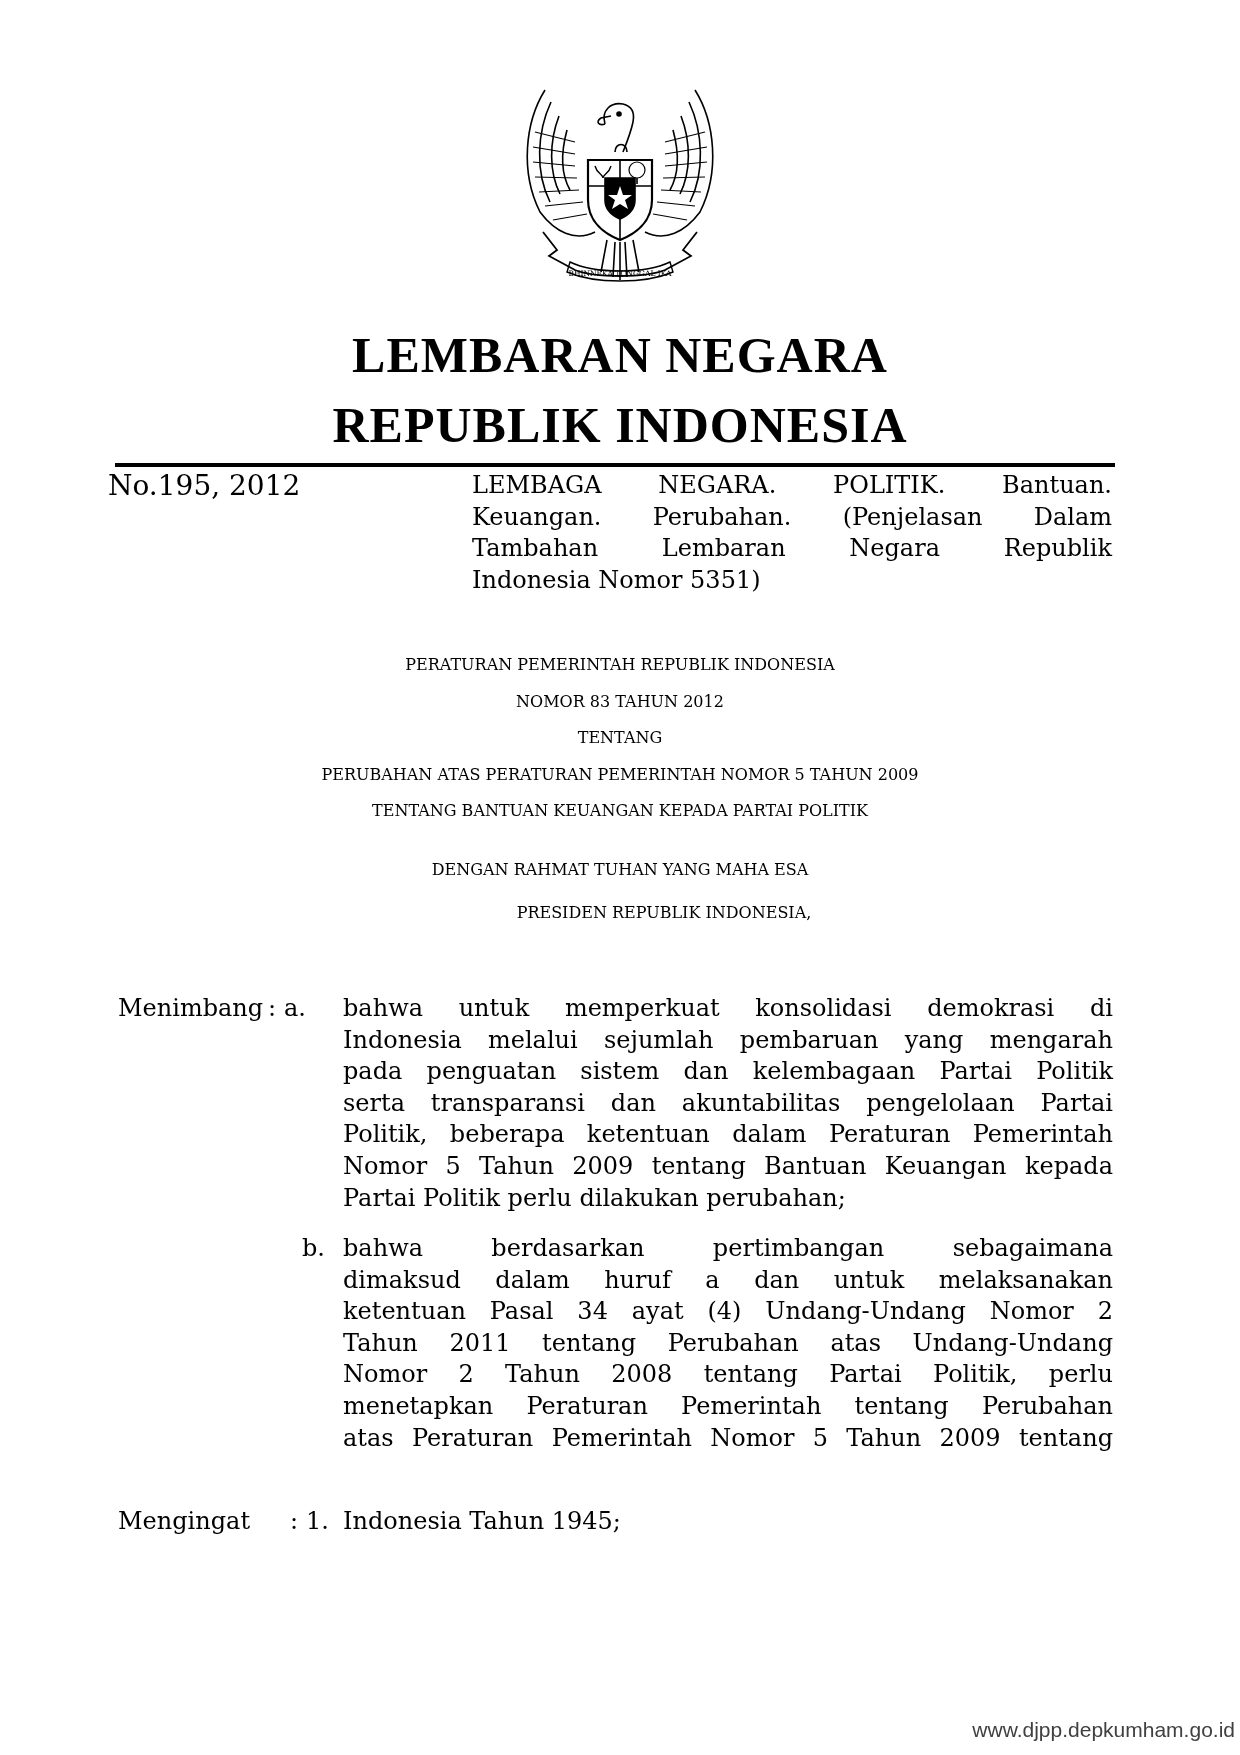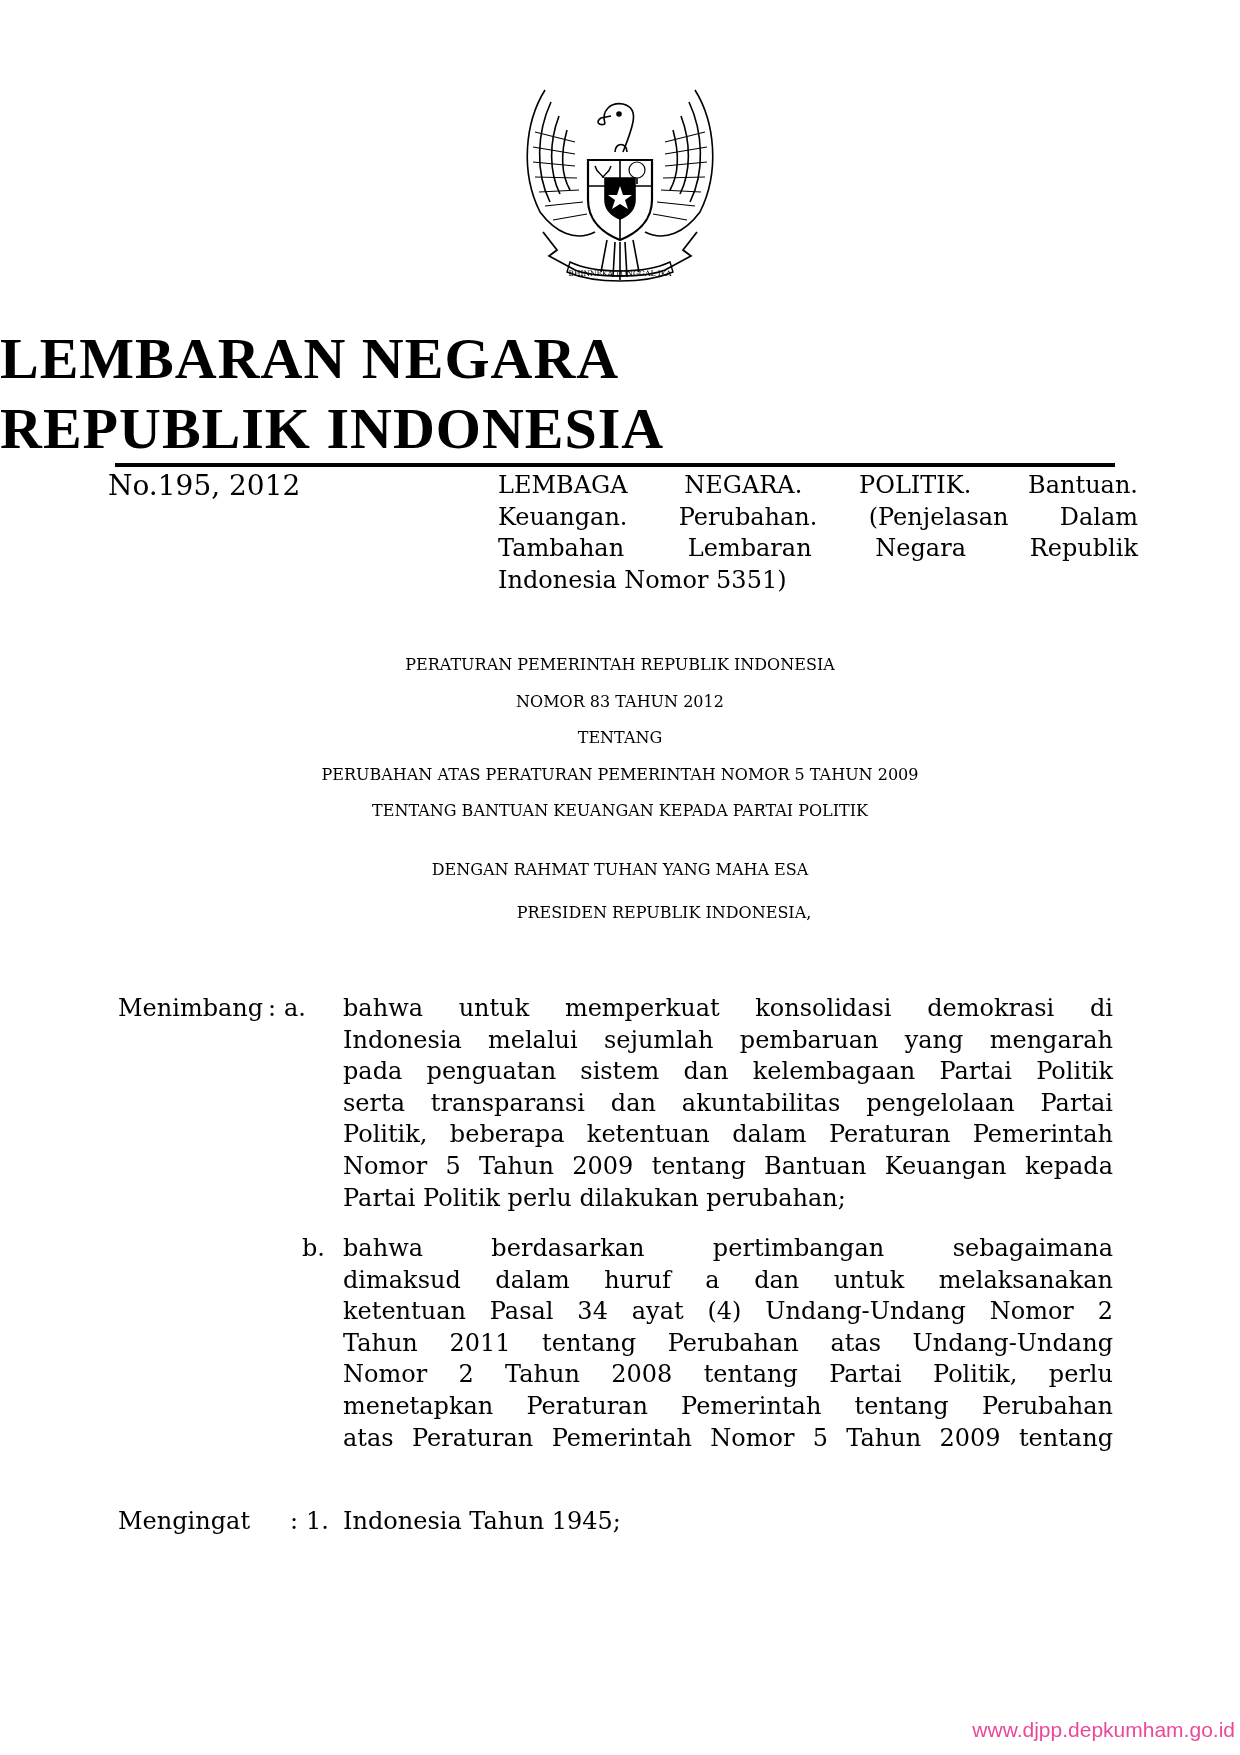--- a/index.html
+++ b/index.html
@@ -1,39 +1,39 @@
 <!DOCTYPE html>
 <html><head>
   <meta charset="utf-8">
   <style>
     html, body { margin: 0; padding: 0; background: #ffffff; }
     body { width: 1240px; height: 1755px; position: relative; overflow: hidden;
            font-family: "DejaVu Serif", serif; color: #000; }
     .emblem { position: absolute; left: 515px; top: 82px; width: 210px; height: 215px; }
-    .title { position: absolute; left: 0; width: 1240px; text-align: left;
-             font-family: "Liberation Serif", serif; font-weight: bold; font-size: 58px;
+    .title { position: absolute; left: 0; width: 1240px; text-align: center;
+             font-family: "Liberation Serif", serif; font-weight: bold; font-size: 50px;
              letter-spacing: 1px; line-height: 1; }
     .title.l1 { top: 330px; }
     .title.l2 { top: 400px; }
     .rule { position: absolute; left: 115px; width: 1000px; top: 463px; height: 4px; background: #000; }
     .no { position: absolute; left: 108px; top: 470px; font-size: 28px; line-height: 31px; }
     .subject { position: absolute; left: 472px; top: 470px; width: 640px; font-size: 24px;
-               line-height: 31.5px; text-align: justify; text-align-last: left; margin-left: 26px; }
+               line-height: 31.5px; text-align: justify; text-align-last: left; }
     .subject .line { display: block; text-align: justify; text-align-last: justify; }
     .subject .line.last { text-align-last: left; }
     .center { position: absolute; left: 0; width: 1240px; text-align: center; font-size: 16px; line-height: 31px; }
     .row { position: absolute; font-size: 24px; line-height: 31.6px; }
     .label { position: absolute; left: 118px; }
     .colon { position: absolute; }
     .marker { position: absolute; }
     .body { position: absolute; left: 343px; width: 770px; }
     .body .line { display: block; text-align: justify; text-align-last: justify; white-space: nowrap; }
     .body .line.last { text-align-last: left; }
     .footer { position: absolute; right: 5px; top: 1718px; font-family: "Liberation Sans", sans-serif;
-              font-size: 21px; color: #ec4899; }
+              font-size: 21px; color: #404040; }
   </style>
 </head>
 <body>
 
 <div class="emblem">
   <svg width="210" height="215" viewBox="0 0 210 215">
     <g fill="none" stroke="#000" stroke-width="1.6">
 
       <path d="M30 8 C10 40 5 90 25 130 C40 150 60 160 80 150"></path>
       <path d="M36 20 C22 50 20 90 35 120"></path>

